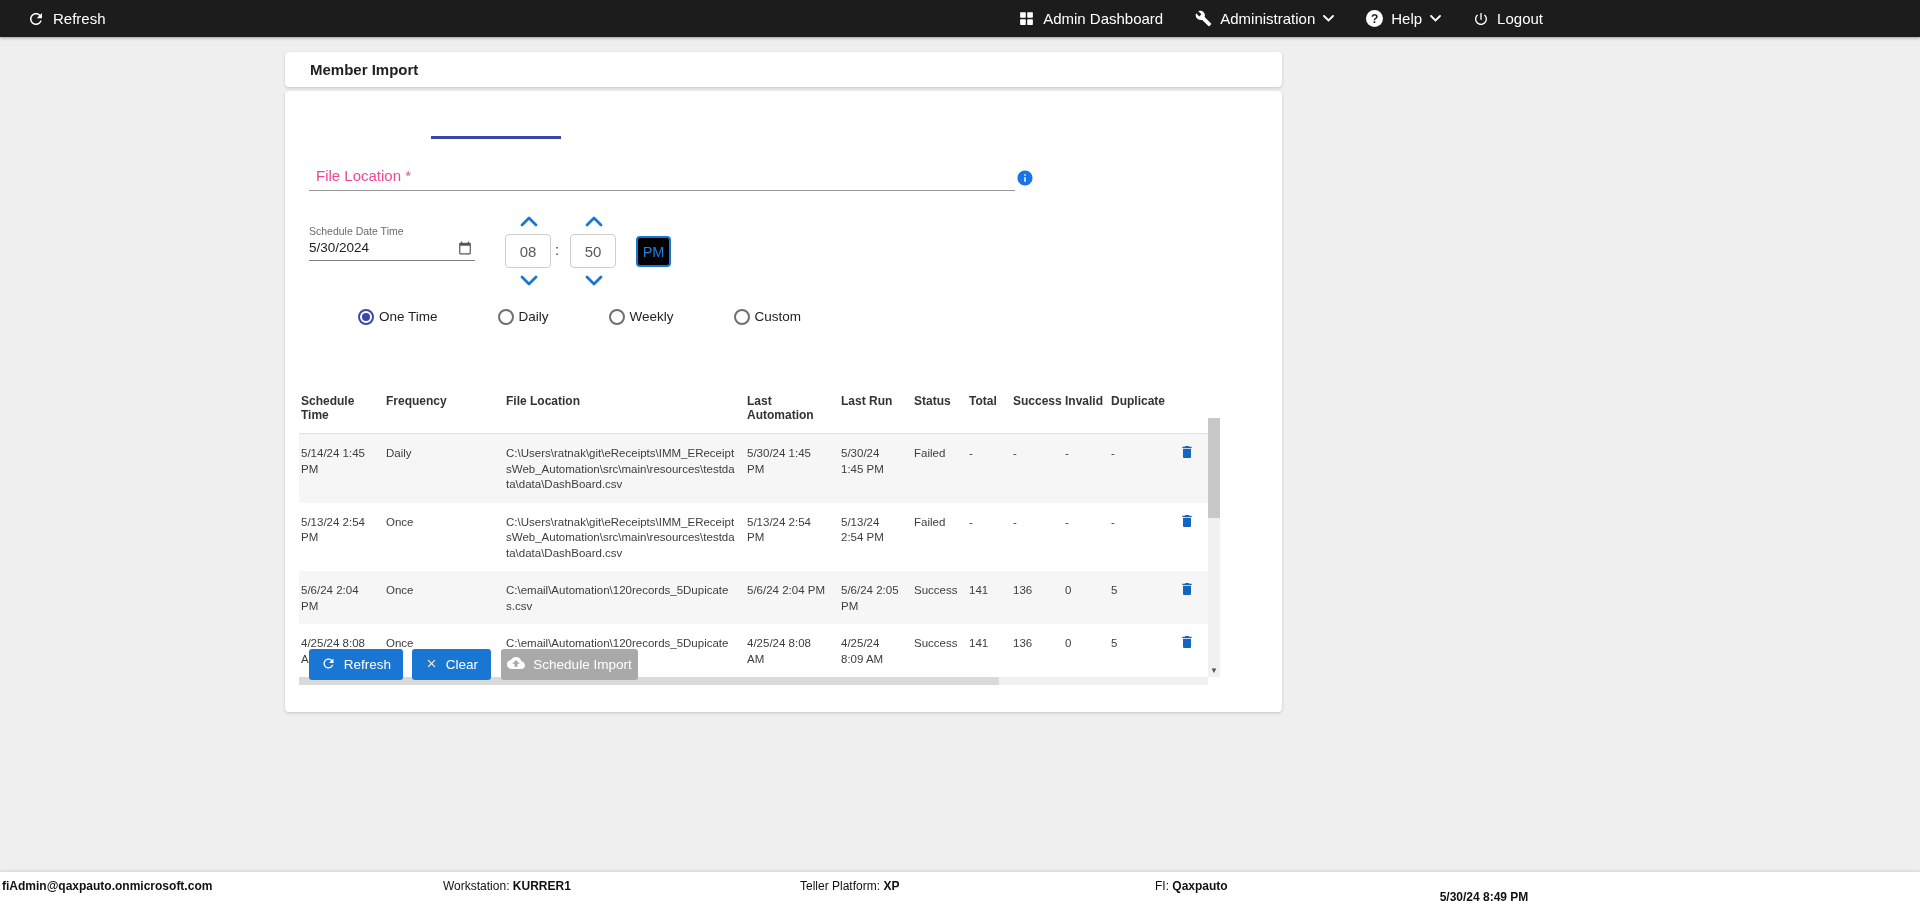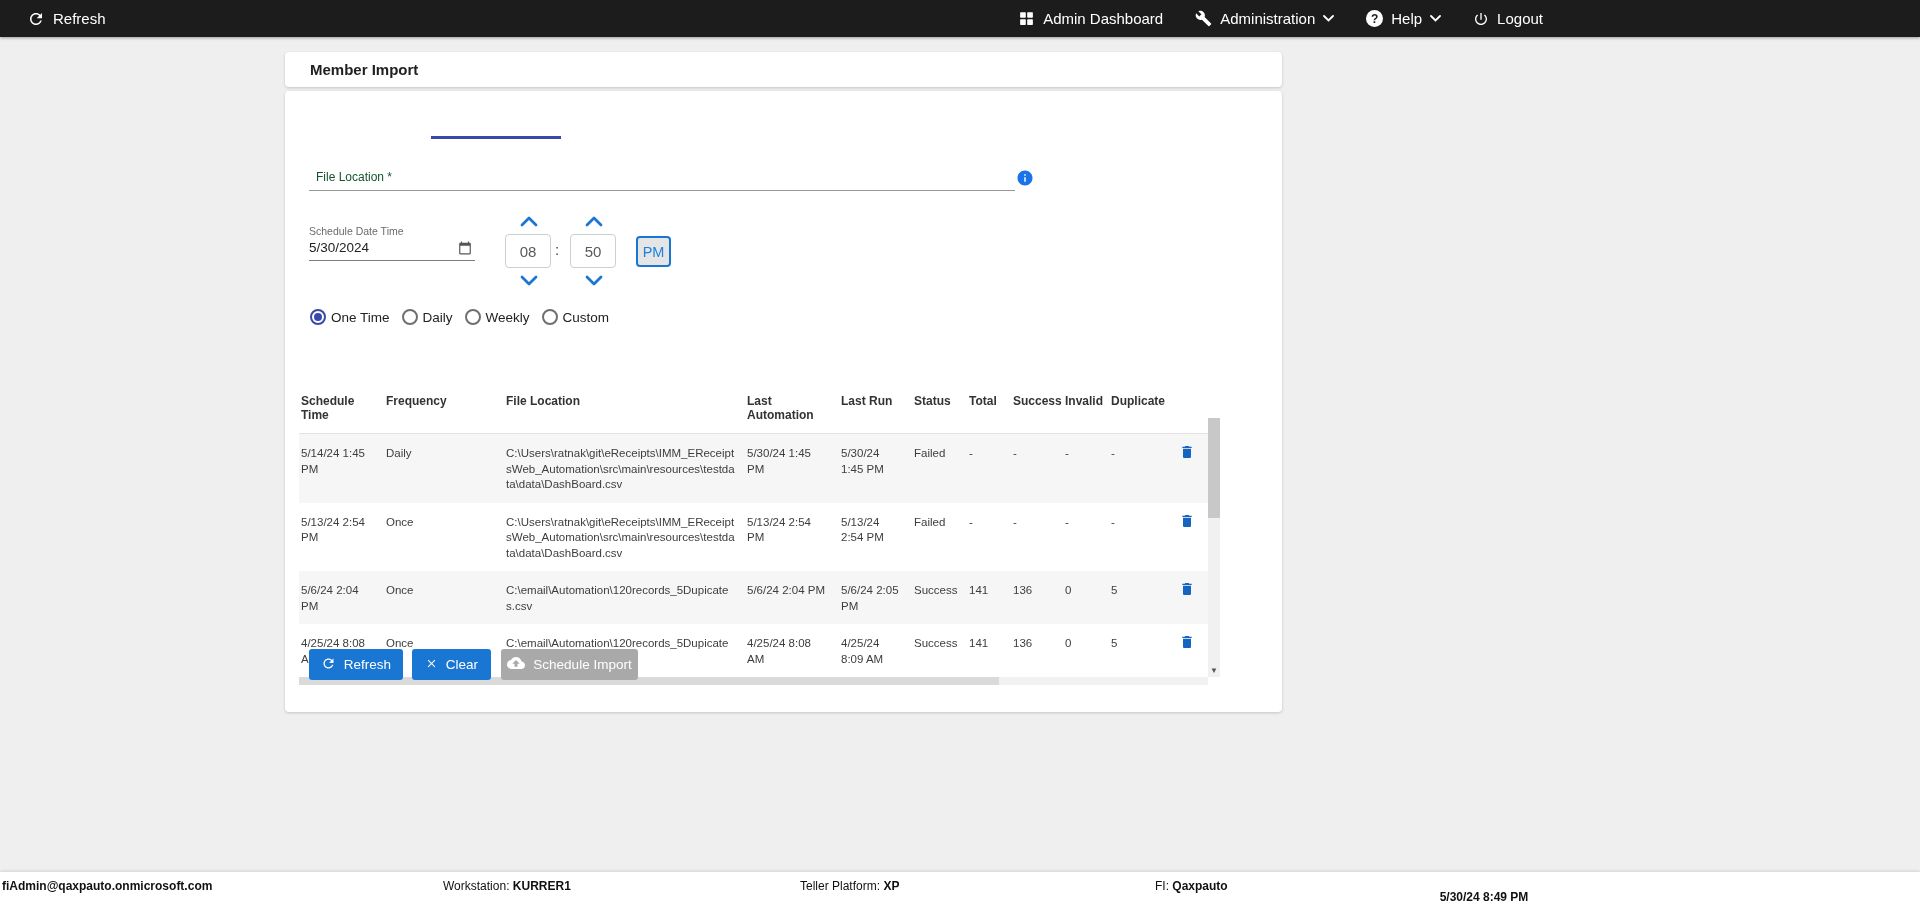--- a/index.html
+++ b/index.html
@@ -41,21 +41,21 @@
   
   .tabs { position:absolute; left:16px; top:0; height:48px; display:flex; }
   .tab { width:130px; display:flex; align-items:center; justify-content:center; font-size:14.5px; color:#7d7d7d; cursor:pointer; }
   .tab.active { color:#5c5c5c; }
   .inkbar { position:absolute; left:146px; top:45px; width:130px; height:3px; background:#3949ab; }
 
   
   .file-field {
     position:absolute; left:24px; top:70px; width:706px; height:30px;
     border-bottom:1px solid #979797; display:flex; align-items:flex-end; padding:0 0 6px 7px;
-    font-size:12px; color:#14532d; cursor:text;
+    font-size:15px; color:#ec4899; cursor:text;
   }
   .info-icon { position:absolute; left:731px; top:78px; cursor:pointer; }
 
   
   .sdt-label { position:absolute; left:24px; top:134px; font-size:10.5px; color:#6b6b6b; }
   .sdt-field {
     position:absolute; left:24px; top:147px; width:166px; height:23px;
     border-bottom:1px solid #7d7d7d; font-size:13.5px; color:#222;
     display:flex; align-items:center; padding-bottom:3px; cursor:text;
   }
@@ -63,27 +63,27 @@
 
   
   .chev { position:absolute; width:18px; height:12px; cursor:pointer; }
   .tp-box {
     position:absolute; width:46px; height:34px; border:1px solid #cfcfcf; border-radius:4px;
     display:flex; align-items:center; justify-content:center; font-size:15px; color:#5a5a5a; cursor:text;
   }
   .tp-colon { position:absolute; left:270px; top:150px; font-size:15px; color:#444; }
   .tp-ampm {
     position:absolute; left:351px; top:145px; width:35px; height:31px;
-    border:2px solid #1976d2; border-radius:4px; background:#e5e5e5;
+    border:2px solid #1976d2; border-radius:4px; background:#000000;
     color:#1b82e0; font-size:14.5px; display:flex; align-items:center; justify-content:center; cursor:pointer;
   }
 
   
   .radio-row { position:absolute; left:25px; top:215px; height:22px; display:flex; align-items:center; font-size:13.5px; color:#222; }
-  .radio-opt { display:flex; align-items:center; margin-right:12px; cursor:pointer; }
+  .radio-opt { display:flex; margin-right:12px; cursor:pointer;margin-left:48px; }
   .radio { width:16px; height:16px; border:2px solid #6f6f6f; border-radius:50%; position:relative; flex:none; }
   .radio.checked { border-color:#3949ab; }
   .radio.checked::after { content:""; position:absolute; inset:2px; border-radius:50%; background:#3949ab; }
   .radio-opt span.lbl { margin-left:5px; }
 
   
   .table { position:absolute; left:14px; top:294px; width:921px; }
   .trow { display:flex; align-items:flex-start; width:909px; }
   .head { border-bottom:1px solid #e2e2e2; }
   .head .cell { font-weight:bold; font-size:12px; color:#333; padding:9px 10px 11px 2px; }

